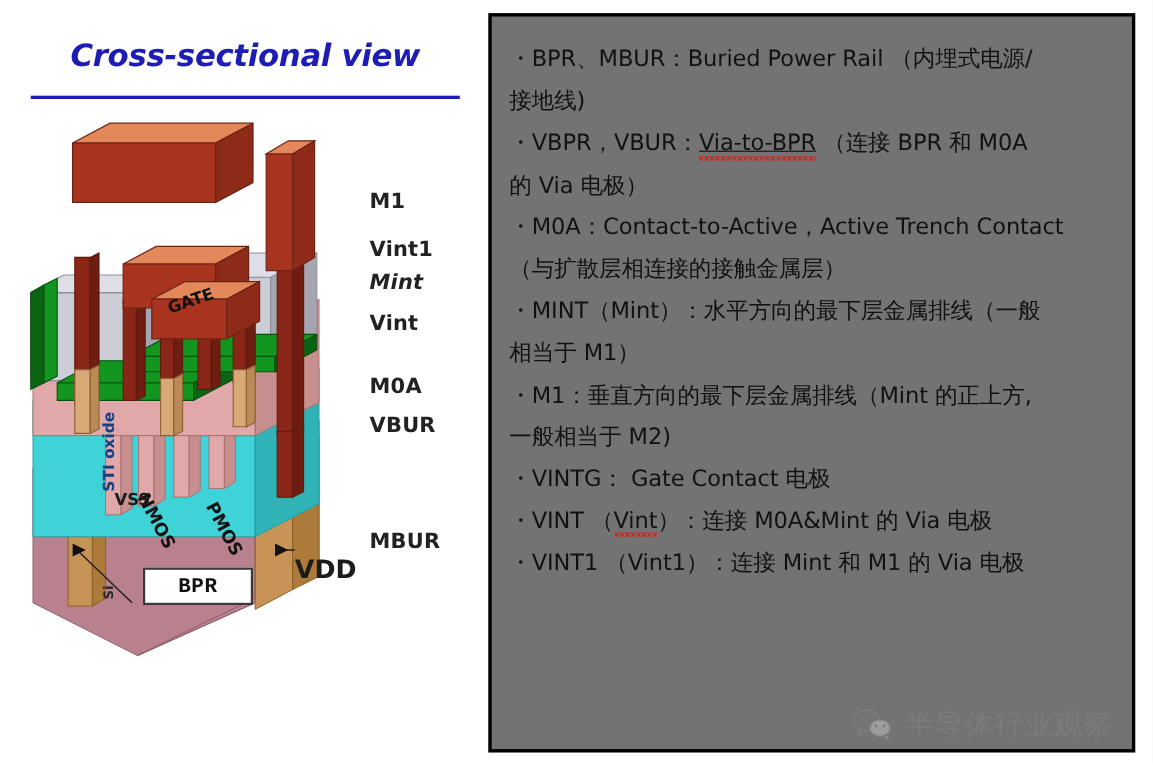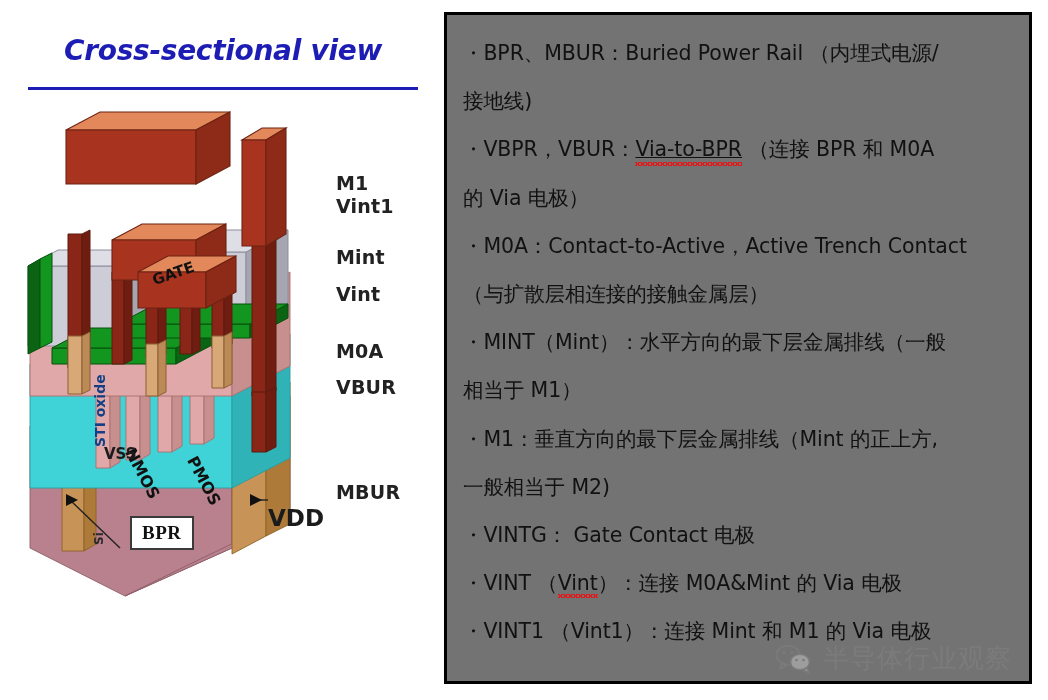--- a/index.html
+++ b/index.html
@@ -77,22 +77,22 @@
     transform: rotate(62deg);
     transform-origin: left top;
   }
   #label-vss { font-size: 15px; }
   #label-vdd { font-size: 23px; }
 
   #bpr-callout {
     position: absolute;
     background: #ffffff;
     border: 2px solid #3a3a3a;
-    padding: 4px 10px;
-    font-family: Liberation Serif, serif;
+    padding: 4px 30px;
+    font-family: Liberation Mono, monospace;
     font-size: 19px;
     font-weight: bold;
     color: #111;
     letter-spacing: 0.5px;
   }
 
   
   #text-panel {
     position: absolute;
     left: 444px; top: 12px;
@@ -103,21 +103,21 @@
     padding: 22px 14px 0 16px;
   }
 
   .bullet-line {
     font-family: "DejaVu Sans", "Liberation Sans", sans-serif;
     font-size: 20.5px;
     line-height: 1.62;
     color: #111111;
     letter-spacing: -0.1px;
   }
-  .bullet-line + .bullet-line { margin-top: 15px; }
+  .bullet-line + .bullet-line { margin-top: 5px; }
 
   .squiggle {
     text-decoration: underline;
     text-decoration-color: #111;
     text-decoration-thickness: 1px;
     position: relative;
   }
   .squiggle::after {
     content: "";
     position: absolute;
@@ -326,22 +326,22 @@
 
     <g stroke="#222" stroke-width="1.4" fill="none">
       <line x1="120" y1="452" x2="70" y2="404"></line>
       <line x1="250" y1="404" x2="268" y2="404"></line>
     </g>
     <polygon points="66,398 78,404 66,410" fill="#111"></polygon>
     <polygon points="250,398 262,404 250,410" fill="#111"></polygon>
   </svg>
 
   <div class="fig-label stack-label" id="lbl-m1" style="left:336px; top:172px;">M1</div>
-  <div class="fig-label stack-label" id="lbl-vint1" style="left:336px; top:195px;">Vint1</div>
-  <div class="fig-label stack-label" id="lbl-mint" style="left:336px; top:246px;">Mint</div>
+  <div class="fig-label stack-label" id="lbl-vint1" style="left:336px; top:216px;">Vint1</div>
+  <div class="fig-label stack-label" id="lbl-mint" style="left:336px; top:246px;font-style:italic;">Mint</div>
   <div class="fig-label stack-label" id="lbl-vint" style="left:336px; top:283px;">Vint</div>
   <div class="fig-label stack-label" id="lbl-m0a" style="left:336px; top:340px;">M0A</div>
   <div class="fig-label stack-label" id="lbl-vbur" style="left:336px; top:376px;">VBUR</div>
   <div class="fig-label stack-label" id="lbl-mbur" style="left:336px; top:481px;">MBUR</div>
 
   <div class="fig-label" id="label-gate" style="left:150px; top:272px;">GATE</div>
   <div class="fig-label" id="label-sti" style="left:92px;  top:447px;">STI oxide</div>
   <div class="fig-label" id="label-si" style="left:92px;  top:545px;">Si</div>
   <div class="fig-label" id="label-nmos" style="left:138px; top:445px;">NMOS</div>
   <div class="fig-label" id="label-pmos" style="left:200px; top:453px;">PMOS</div>

